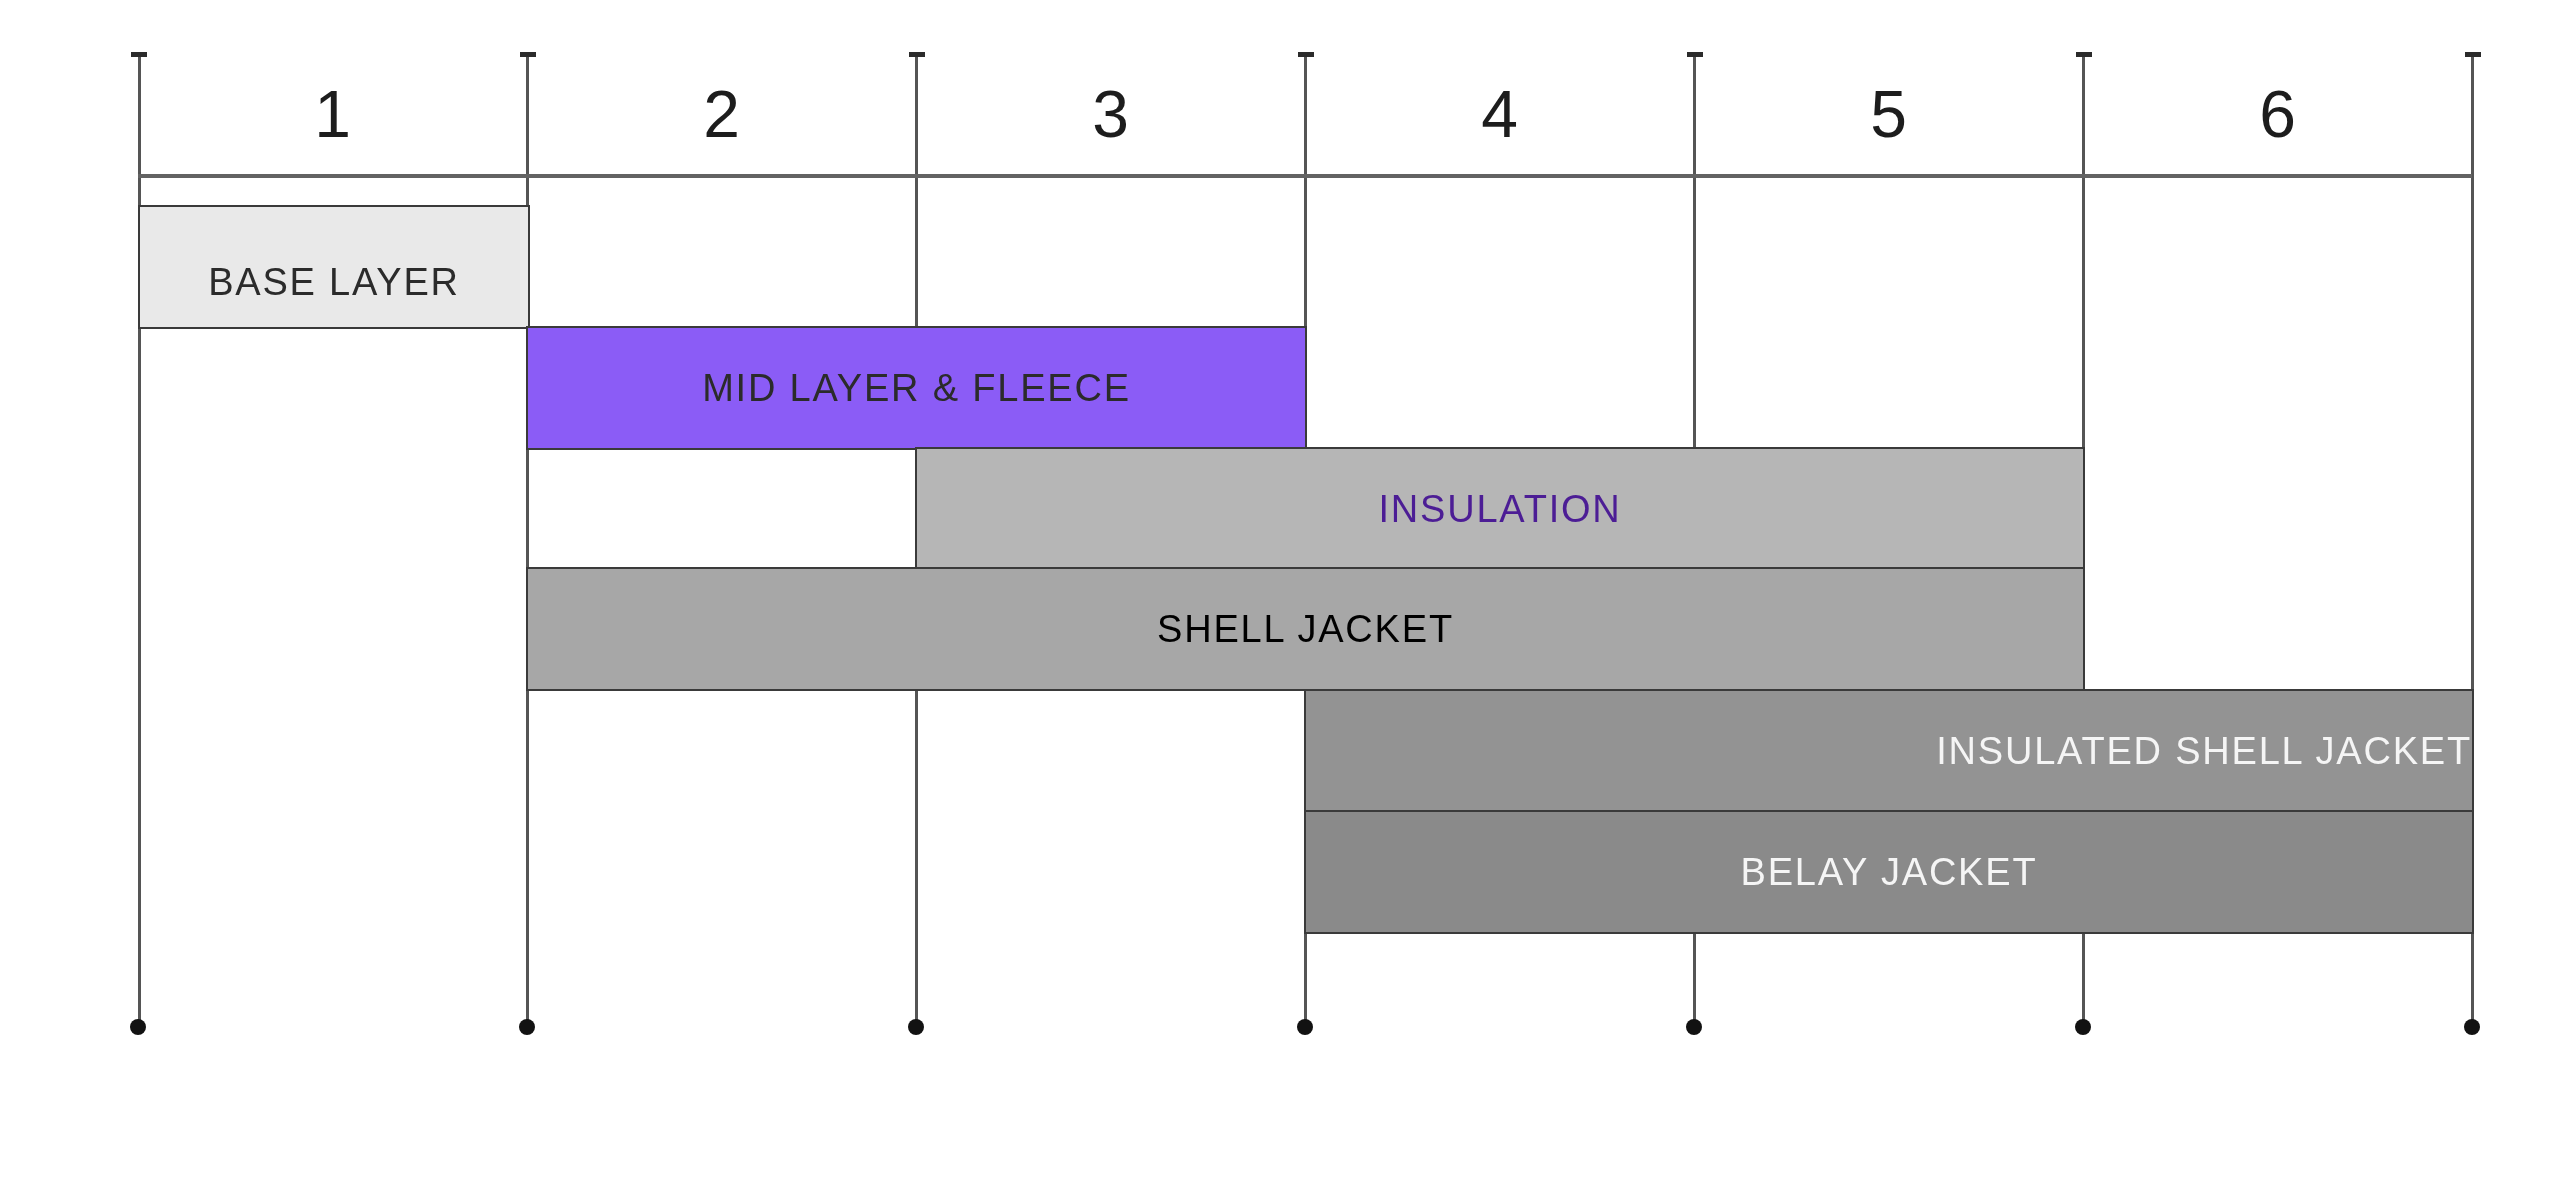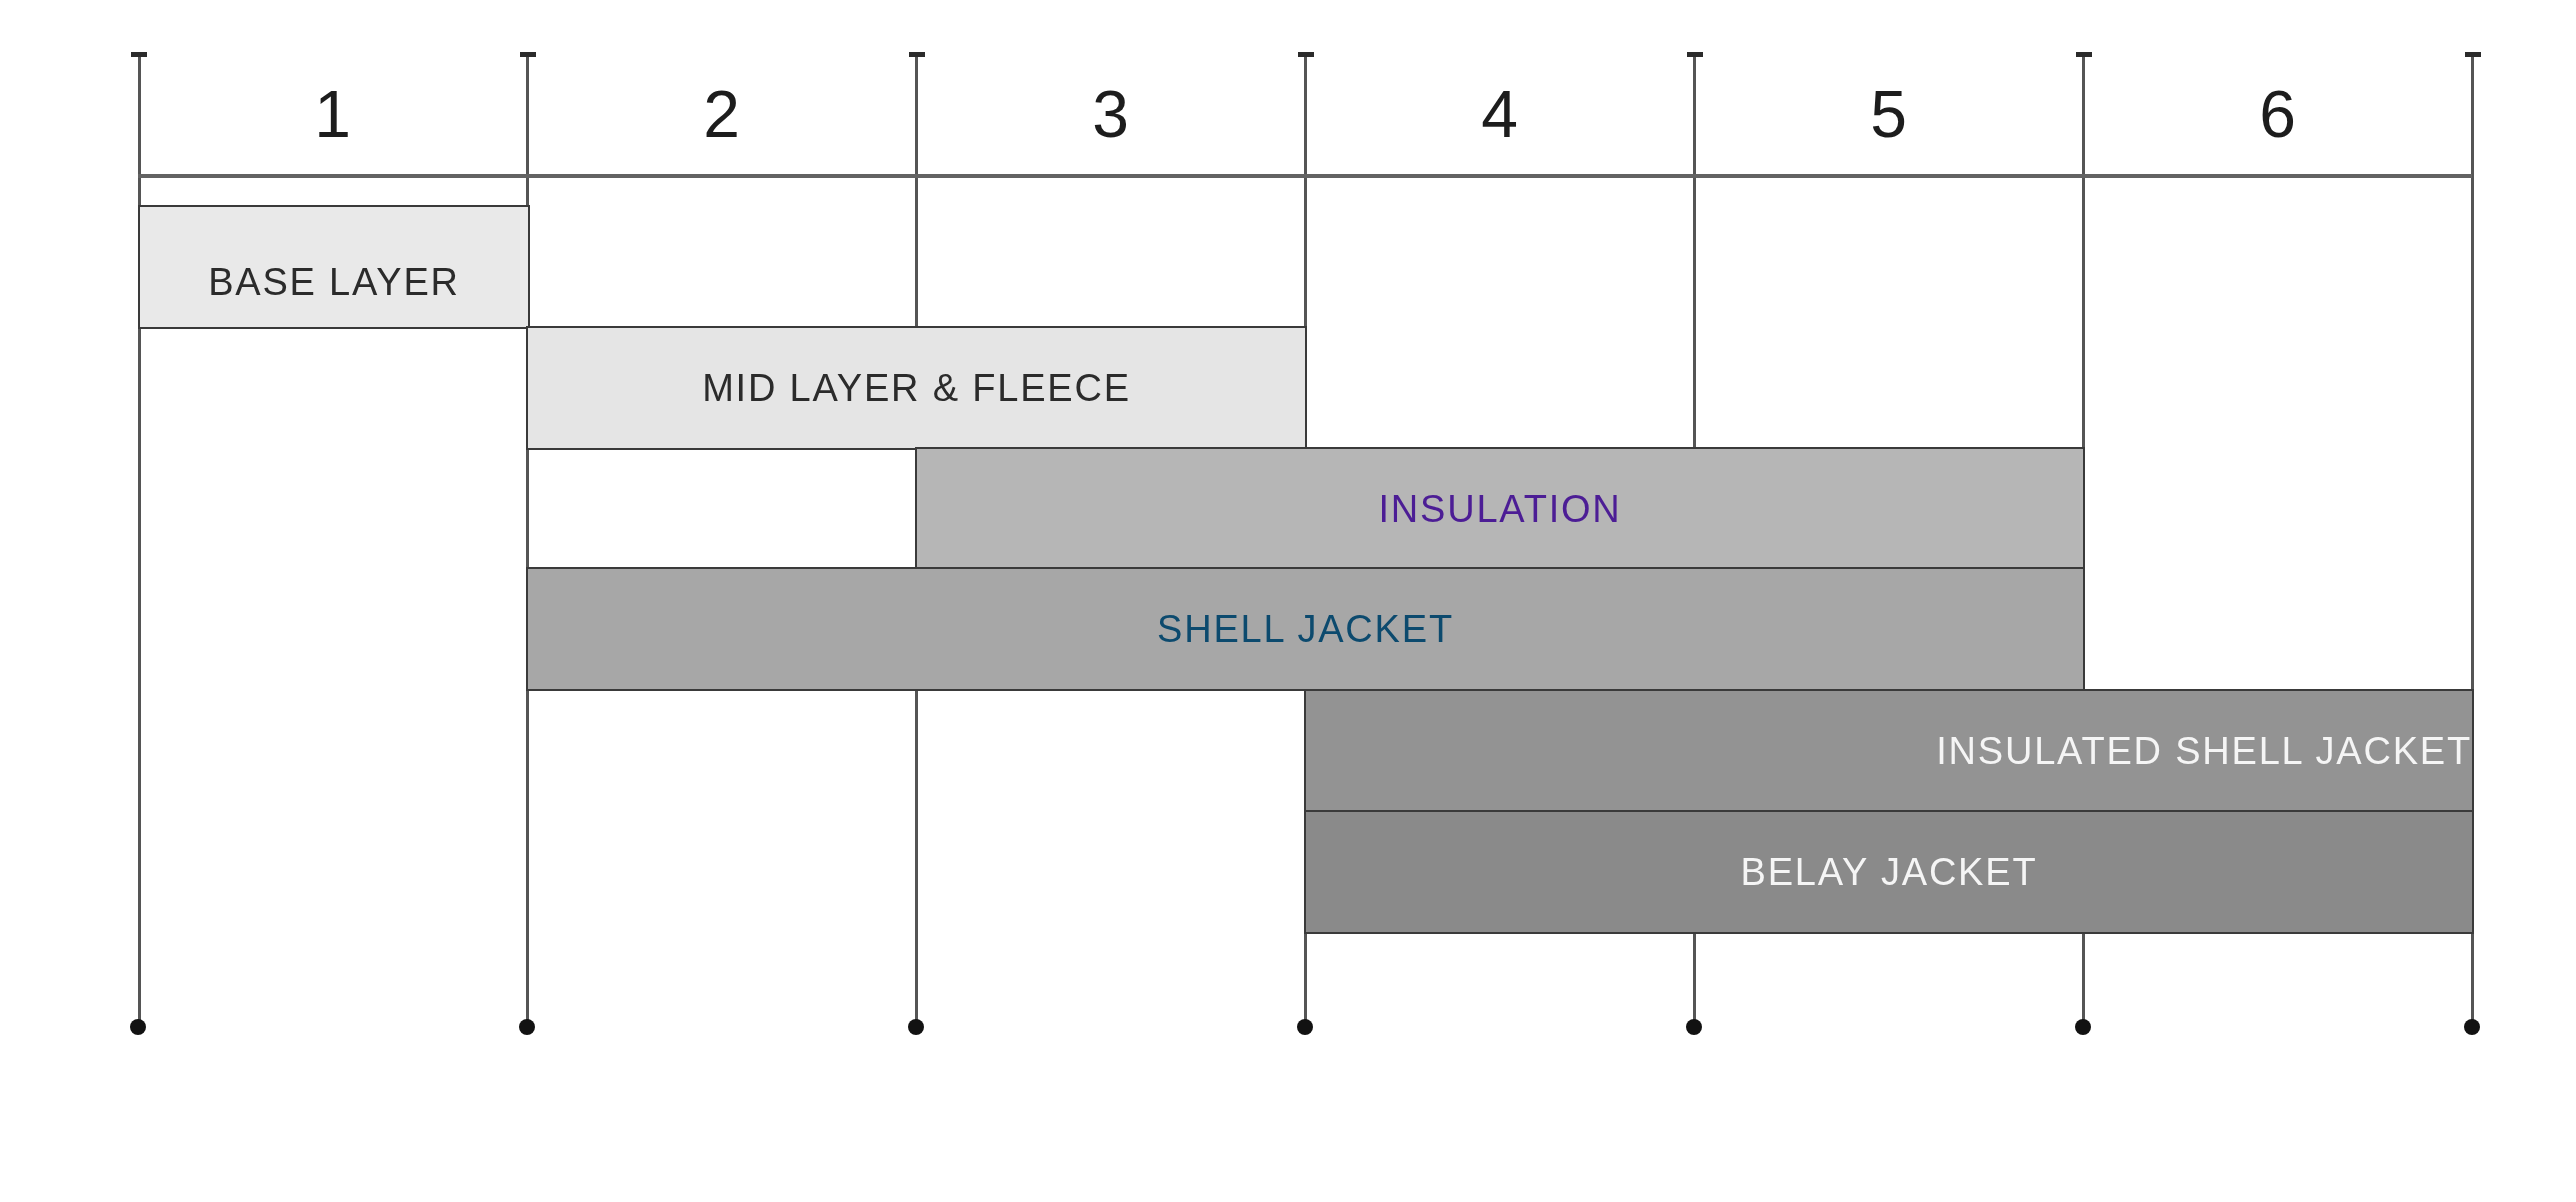--- a/index.html
+++ b/index.html
@@ -67,28 +67,28 @@
       <div class="col-label" style="left: 527px; top: 56px; width: 389px; height: 115px; color: rgb(29, 29, 29);">2</div>
       <div class="col-label" style="left: 916px; top: 56px; width: 389px; height: 115px; color: rgb(29, 29, 29);">3</div>
       <div class="col-label" style="left: 1305px; top: 56px; width: 389px; height: 115px; color: rgb(29, 29, 29);">4</div>
       <div class="col-label" style="left: 1694px; top: 56px; width: 389px; height: 115px; color: rgb(29, 29, 29);">5</div>
       <div class="col-label" style="left: 2083px; top: 56px; width: 389px; height: 115px; color: rgb(29, 29, 29);">6</div>
     </div>
   <div class="layer" id="bars-layer">
       <div class="bar" style="left: 138px; width: 392px; top: 205px; height: 124px; background: rgb(233, 233, 233); border-color: rgb(58, 58, 58);">
         <span class="bar-label" style="color: rgb(43, 43, 43); margin-top: 30px;">BASE LAYER</span>
       </div>
-      <div class="bar" style="left: 526px; width: 781px; top: 326px; height: 124px; background: #e5e5e5; border-color: rgb(58, 58, 58);">
+      <div class="bar" style="left: 526px; width: 781px; top: 326px; height: 124px; background: #8b5cf6; border-color: rgb(58, 58, 58);">
         <span class="bar-label" style="color: rgb(43, 43, 43);">MID LAYER &amp; FLEECE</span>
       </div>
       <div class="bar" style="left: 915px; width: 1170px; top: 447px; height: 124px; background: rgb(182, 182, 182); border-color: rgb(58, 58, 58);">
         <span class="bar-label" style="color: #4c1d95;">INSULATION</span>
       </div>
       <div class="bar" style="left: 526px; width: 1559px; top: 567px; height: 124px; background: rgb(167, 167, 167); border-color: rgb(58, 58, 58);">
-        <span class="bar-label" style="color: #0c4a6e;">SHELL JACKET</span>
+        <span class="bar-label" style="color: #000000;">SHELL JACKET</span>
       </div>
       <div class="bar" style="left: 1304px; width: 1170px; top: 689px; height: 124px; background: rgb(147, 147, 147); border-color: rgb(58, 58, 58); justify-content: flex-end;">
         <span class="bar-label" style="color: rgb(245, 245, 245);">INSULATED SHELL JACKET</span>
       </div>
       <div class="bar" style="left: 1304px; width: 1170px; top: 810px; height: 124px; background: rgb(138, 138, 138); border-color: rgb(58, 58, 58);">
         <span class="bar-label" style="color: rgb(245, 245, 245);">BELAY JACKET</span>
       </div>
     </div>
   <div class="layer" id="dots-layer">
       <div class="dot" style="left: 130px; top: 1019px; background: rgb(18, 18, 18);"></div>

